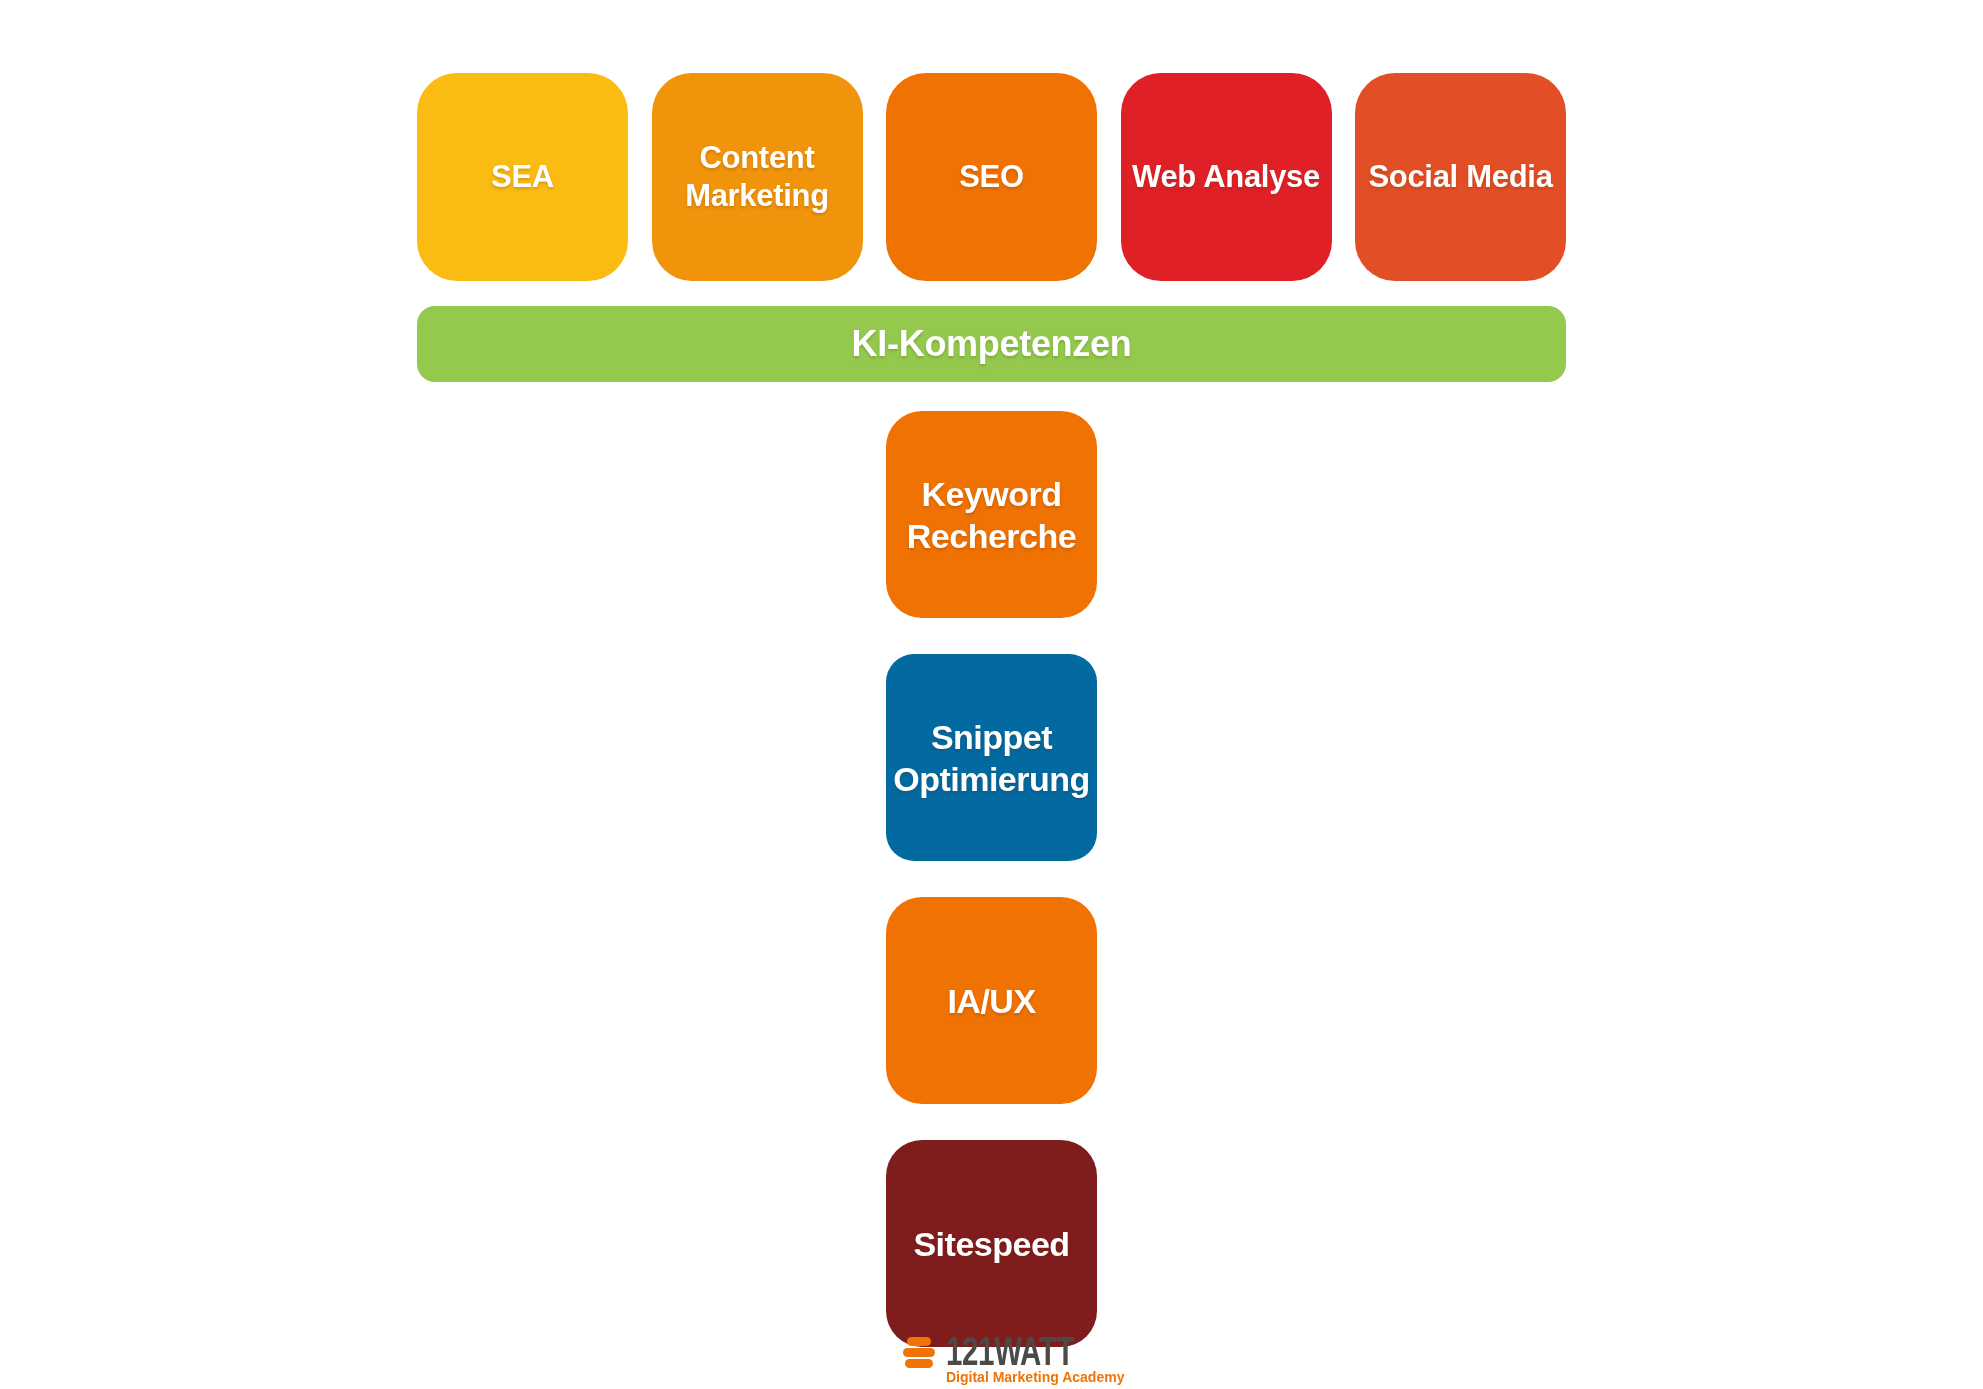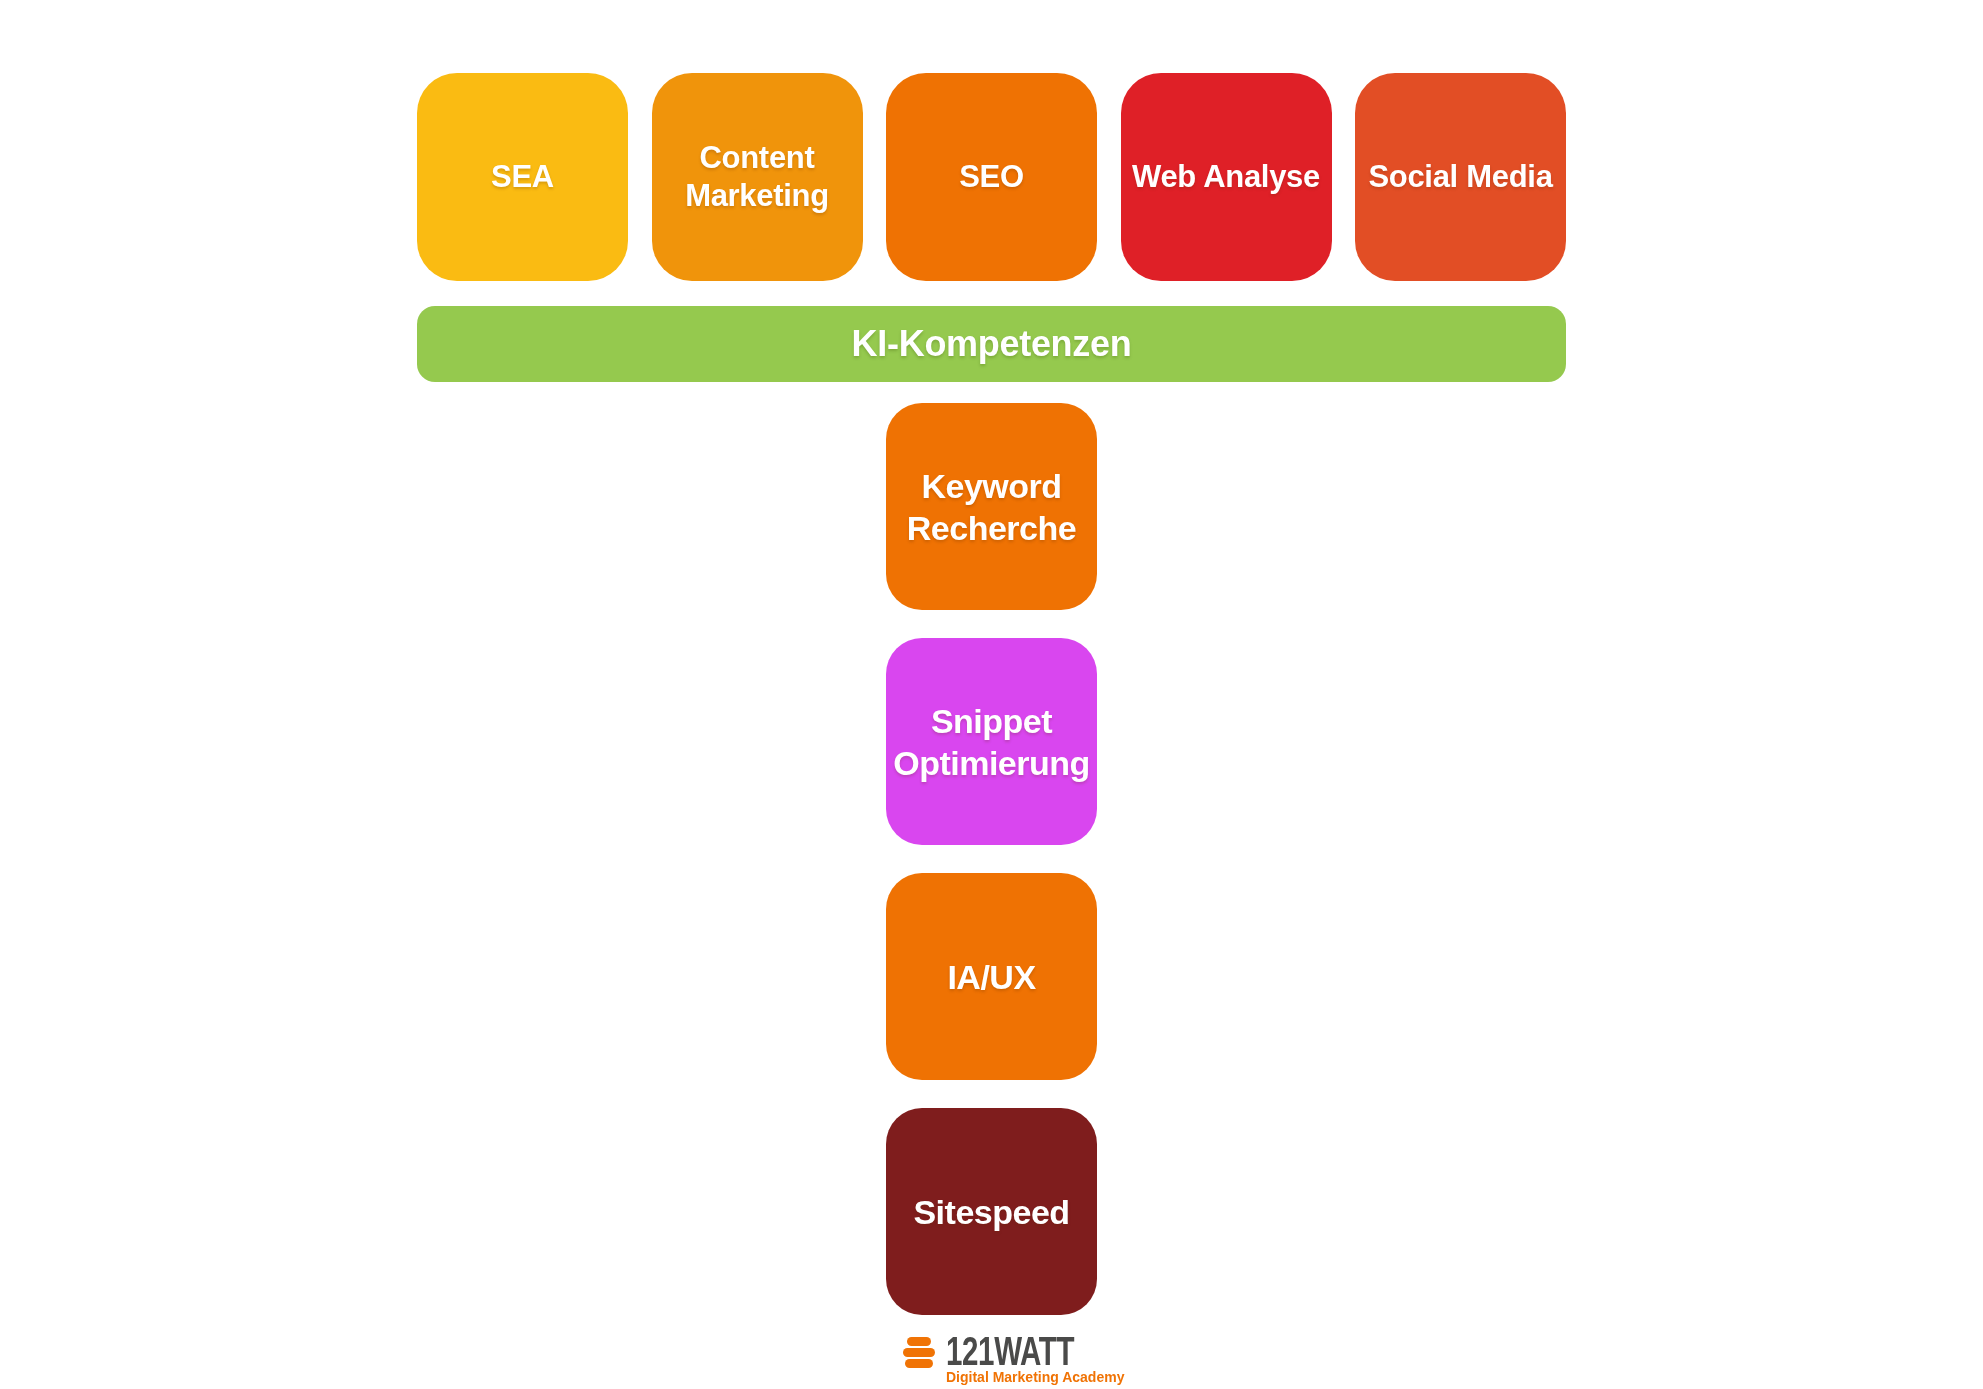--- a/index.html
+++ b/index.html
@@ -76,20 +76,21 @@
     gap: 28px;
   }
   .sbox {
     width: 211px;
     height: 207px;
     border-radius: 36px;
     display: flex;
     align-items: center;
     justify-content: center;
     text-align: center;
+    margin-top: 8px;
   }
   .sbox .lbl {
     color: #ffffff;
     font-weight: bold;
     font-size: 34px;
     line-height: 42px;
     letter-spacing: -0.5px;
     text-shadow: 0 2px 3px rgba(90, 40, 0, 0.22);
   }
 
@@ -163,21 +164,21 @@
   </div>
 
   <div class="ki-bar" style="background-color: rgb(149, 201, 78);">
     <span class="lbl">KI-Kompetenzen</span>
   </div>
 
   <div class="stack">
     <div class="sbox" style="background-color: rgb(239, 114, 3);">
       <span class="lbl">Keyword Recherche</span>
     </div>
-    <div class="sbox" style="background-color: #d946ef;">
+    <div class="sbox" style="background-color: #0369a1; border-radius: 28px;">
       <span class="lbl">Snippet Optimierung</span>
     </div>
     <div class="sbox" style="background-color: rgb(239, 114, 3);">
       <span class="lbl">IA/UX</span>
     </div>
     <div class="sbox" style="background-color: #7f1d1d;">
       <span class="lbl">Sitespeed</span>
     </div>
   </div>
 

